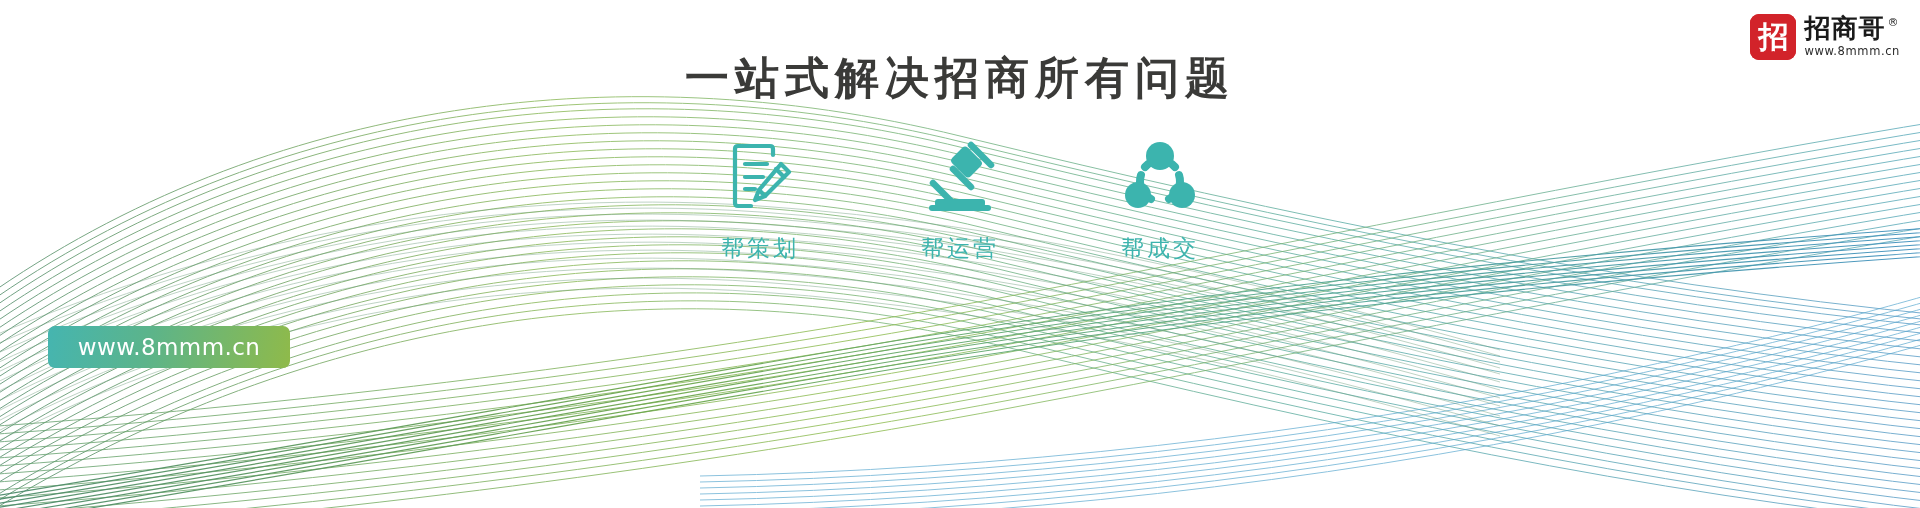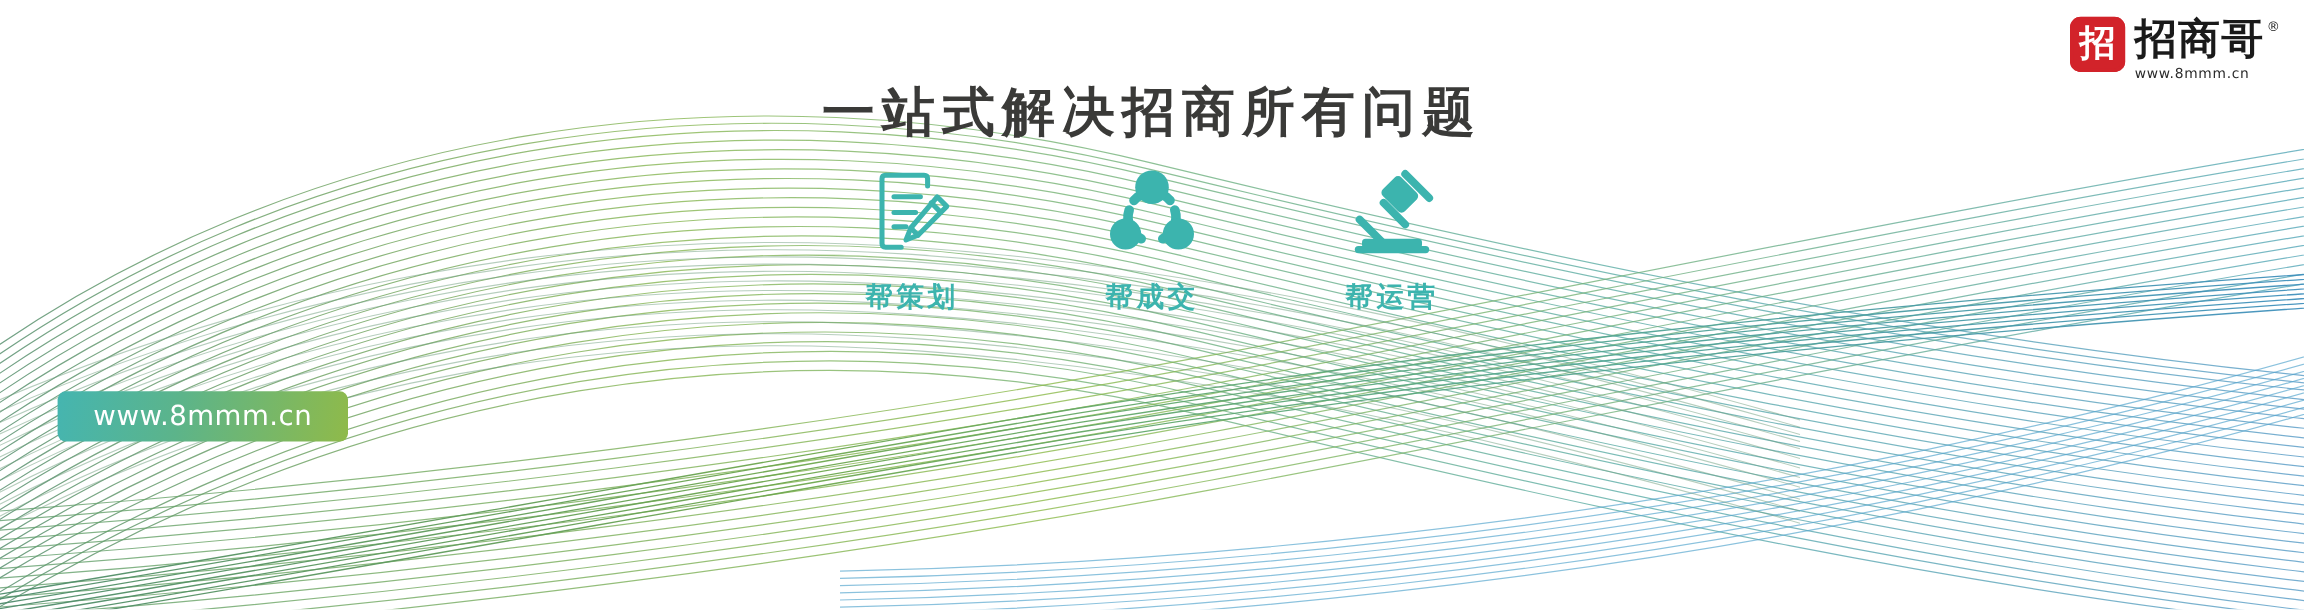--- a/index.html
+++ b/index.html
@@ -61,21 +61,21 @@
     display: flex;
     flex-direction: column;
     justify-content: center;
     padding-top: 1px;
   }
   .logo-word-row {
     display: flex;
     align-items: flex-start;
   }
   .logo-word {
-    font-size: 35px;
+    font-size: 26px;
     font-weight: bold;
     color: #1a1a1a;
     line-height: 1.05;
     letter-spacing: 1px;
   }
   .logo-reg {
     font-size: 11px;
     color: #1a1a1a;
     line-height: 1;
     margin-left: 2px;
@@ -94,21 +94,20 @@
     left: 0;
     right: 0;
     top: 52px;
     text-align: center;
     font-size: 44px;
     font-weight: bold;
     color: #3a3a38;
     letter-spacing: 6px;
     line-height: 1.2;
     white-space: nowrap;
-    margin-top: 16px;
   }
 
   
   .features {
     position: absolute;
     left: 0;
     right: 0;
     top: 133px;
     display: flex;
     justify-content: center;
@@ -123,21 +122,21 @@
   }
   .feature-icon {
     height: 86px;
     display: flex;
     align-items: center;
     justify-content: center;
   }
   .feature-label {
     margin-top: 18px;
     font-size: 23px;
-    font-weight: bold;
+    font-weight: normal;
     color: #3cb4ae;
     letter-spacing: 3px;
     line-height: 1;
     white-space: nowrap;
   }
 
   
   .url-badge {
     position: absolute;
     left: 48px;
@@ -304,47 +303,47 @@
           <path d="M55 32 L63 40"></path>
           <path d="M38 53 L44 59"></path>
         </svg>
       </div>
       <div class="feature-label">帮策划</div>
     </div>
 
 
     <div class="feature">
       <div class="feature-icon">
-        <svg width="78" height="78" viewBox="0 0 78 78" fill="none">
-          <path d="M24 30 A20 20 0 0 1 54 30" stroke="#3cb4ae" stroke-width="8" fill="none" stroke-linecap="round"></path>
-          <path d="M58 38 A20 20 0 0 1 48 62" stroke="#3cb4ae" stroke-width="8" fill="none" stroke-linecap="round"></path>
-          <path d="M30 62 A20 20 0 0 1 20 38" stroke="#3cb4ae" stroke-width="8" fill="none" stroke-linecap="round"></path>
-          <circle cx="39" cy="19" r="14" fill="#3cb4ae"></circle>
-          <circle cx="17" cy="58" r="13" fill="#3cb4ae"></circle>
-          <circle cx="61" cy="58" r="13" fill="#3cb4ae"></circle>
-        </svg>
-      </div>
-      <div class="feature-label">帮成交</div>
-    </div>
-
-    <div class="feature">
-      <div class="feature-icon">
         <svg width="82" height="78" viewBox="0 0 82 78" fill="none">
           <g stroke="#3cb4ae" stroke-width="6.5" stroke-linecap="round">
             <path d="M52 8 L72 28"></path>
             <path d="M14 46 L34 66"></path>
           </g>
           <rect x="34.5" y="14" width="26" height="22" rx="4" transform="rotate(45 47.5 25)" fill="#3cb4ae"></rect>
           <path d="M34 32 L52 50" stroke="#3cb4ae" stroke-width="6.5" stroke-linecap="round"></path>
           <rect x="16" y="62" width="50" height="8" rx="3" fill="#3cb4ae"></rect>
           <rect x="10" y="68" width="62" height="6" rx="3" fill="#3cb4ae"></rect>
         </svg>
       </div>
       <div class="feature-label">帮运营</div>
     </div>
 
+    <div class="feature">
+      <div class="feature-icon">
+        <svg width="78" height="78" viewBox="0 0 78 78" fill="none">
+          <path d="M24 30 A20 20 0 0 1 54 30" stroke="#3cb4ae" stroke-width="8" fill="none" stroke-linecap="round"></path>
+          <path d="M58 38 A20 20 0 0 1 48 62" stroke="#3cb4ae" stroke-width="8" fill="none" stroke-linecap="round"></path>
+          <path d="M30 62 A20 20 0 0 1 20 38" stroke="#3cb4ae" stroke-width="8" fill="none" stroke-linecap="round"></path>
+          <circle cx="39" cy="19" r="14" fill="#3cb4ae"></circle>
+          <circle cx="17" cy="58" r="13" fill="#3cb4ae"></circle>
+          <circle cx="61" cy="58" r="13" fill="#3cb4ae"></circle>
+        </svg>
+      </div>
+      <div class="feature-label">帮成交</div>
+    </div>
+
   </div>
 
   <div class="url-badge">
     <span>www.8mmm.cn</span>
   </div>
 
 </div>
 
 </body></html>

